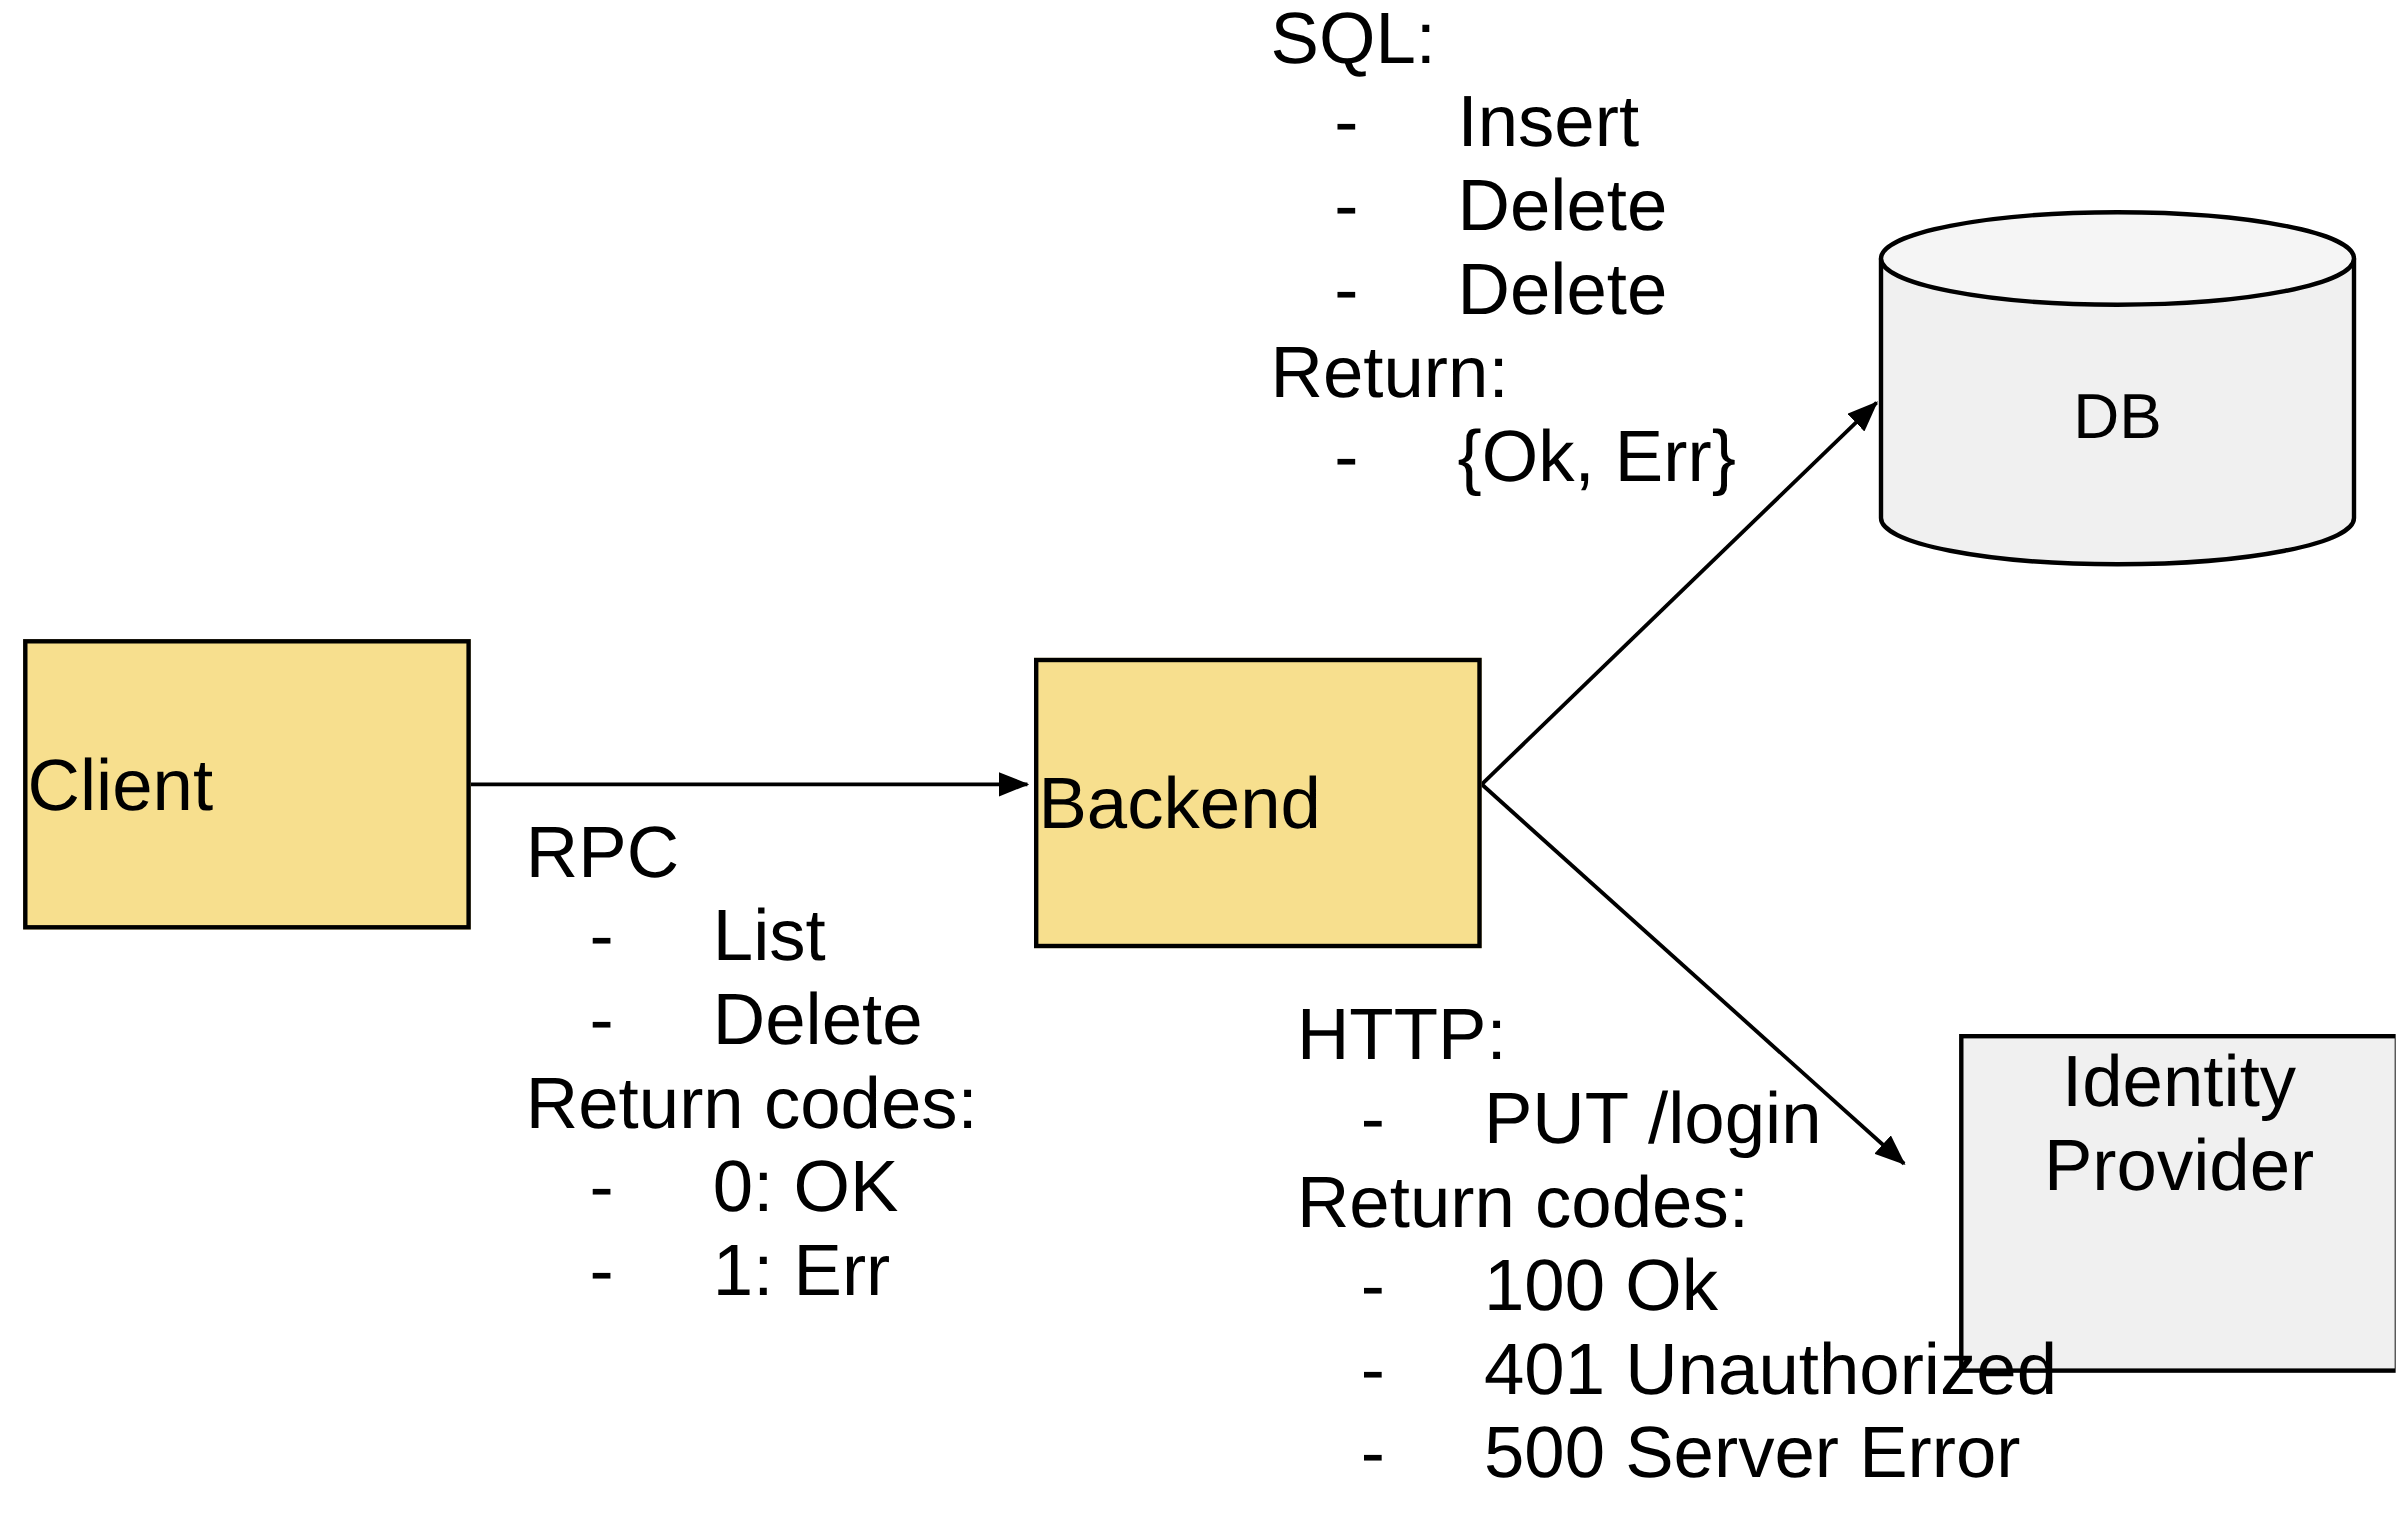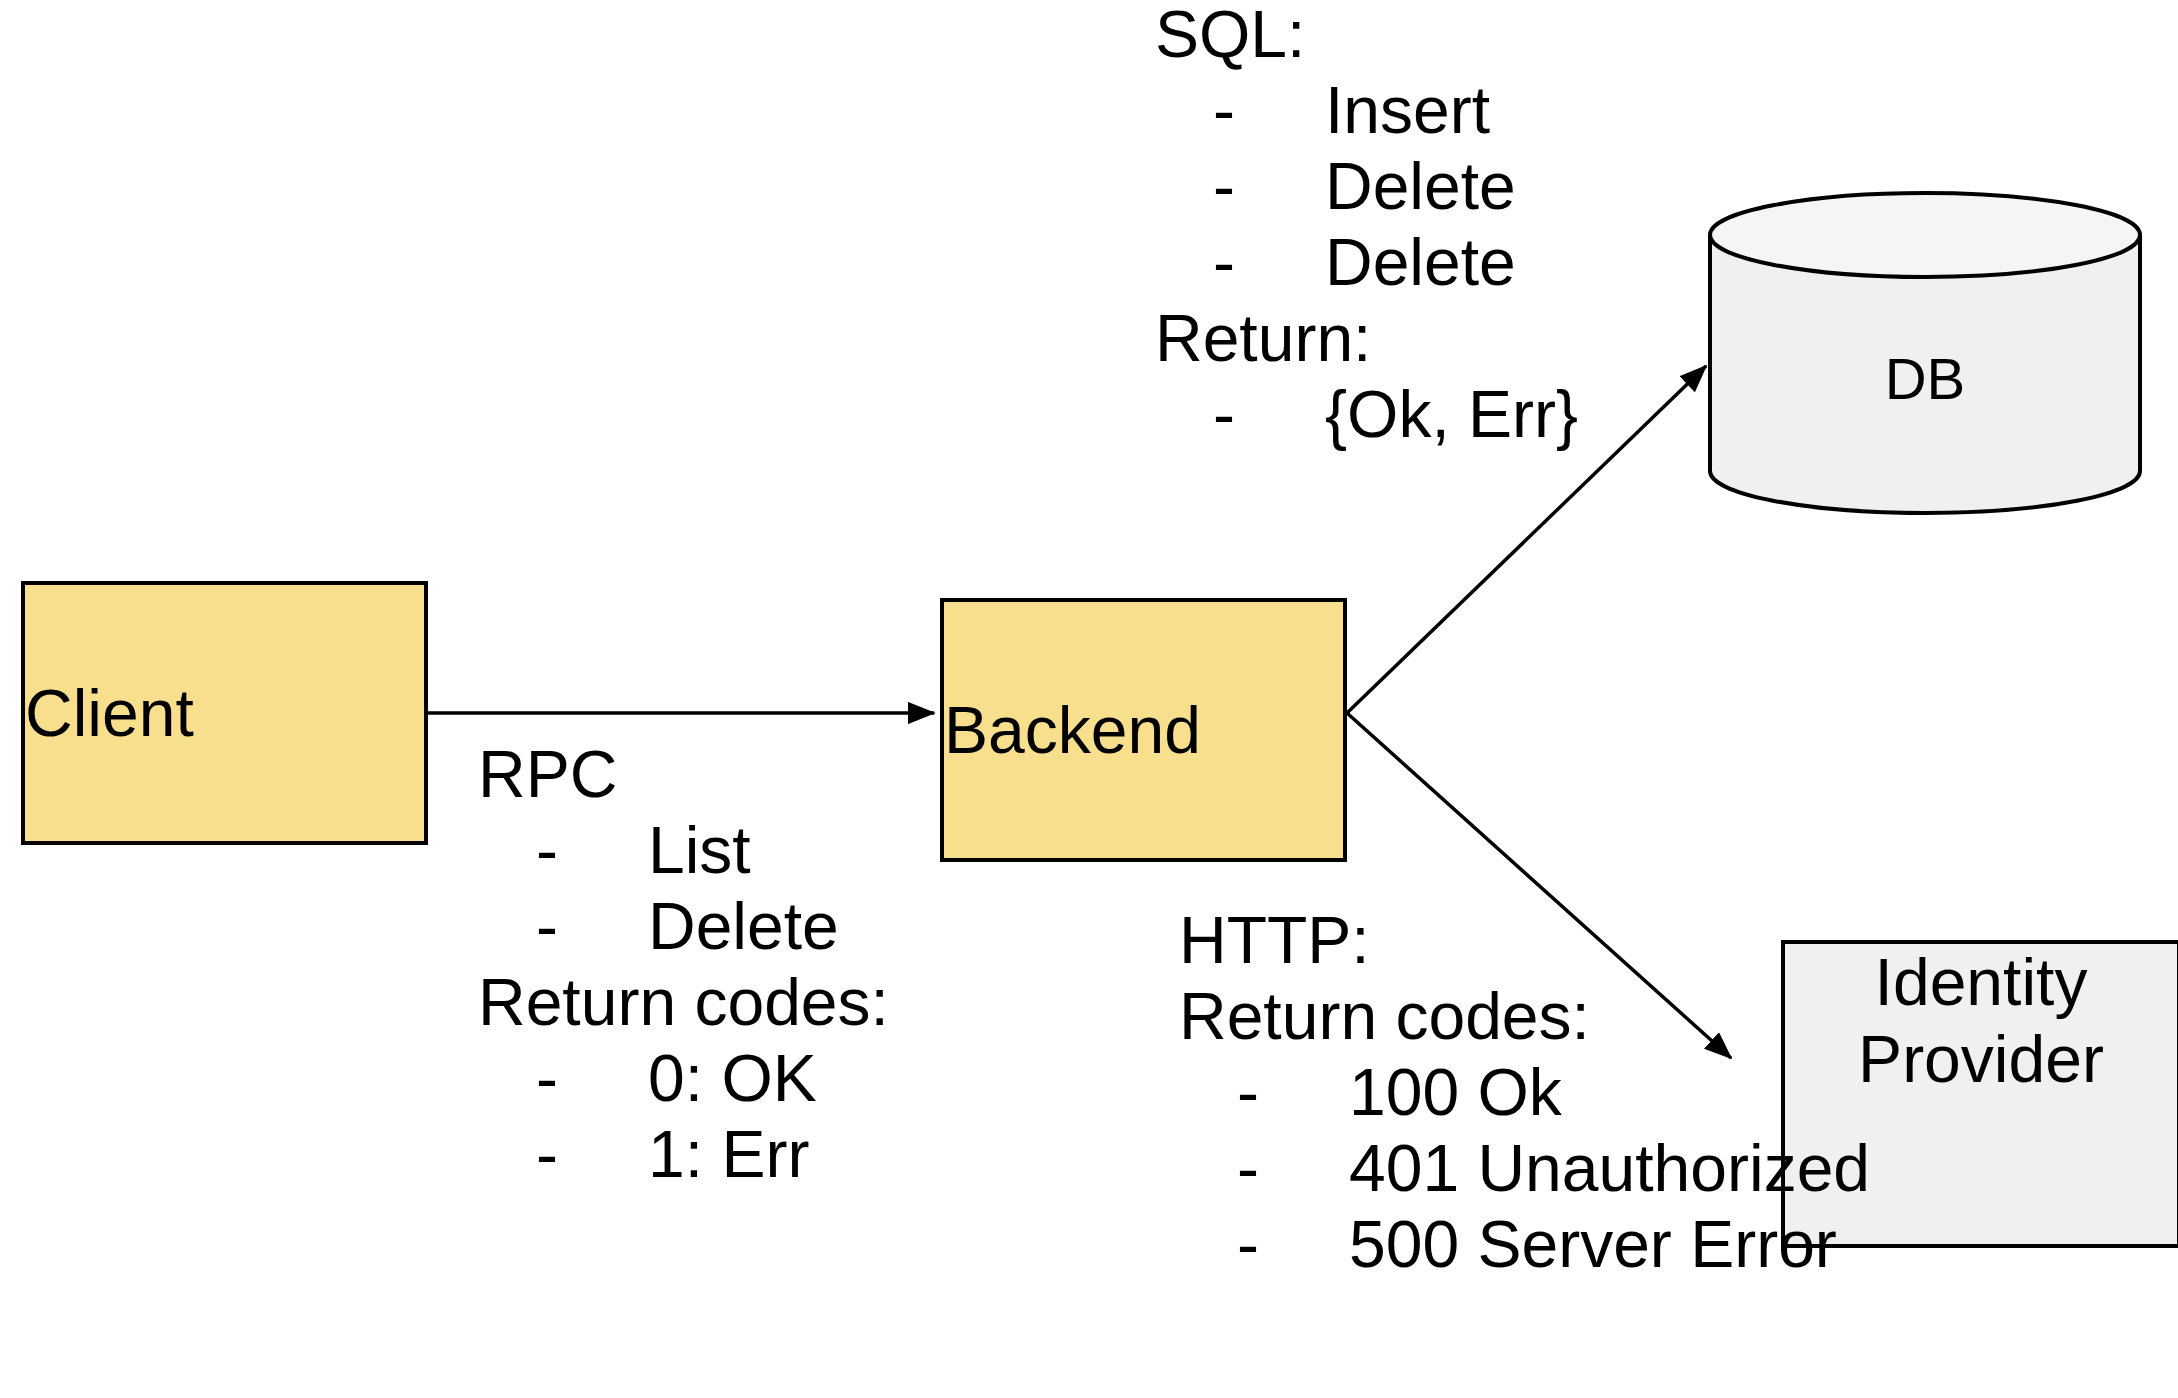--- a/index.html
+++ b/index.html
@@ -106,19 +106,20 @@
   <div class="annotation annotation-rpc">
       <div class="line heading">RPC</div>
       <div class="line bullet"><span class="dash">-</span><span>List</span></div>
       <div class="line bullet"><span class="dash">-</span><span>Delete</span></div>
       <div class="line heading">Return codes:</div>
       <div class="line bullet"><span class="dash">-</span><span>0: OK</span></div>
       <div class="line bullet"><span class="dash">-</span><span>1: Err</span></div>
     </div>
   <div class="annotation annotation-http">
       <div class="line heading">HTTP:</div>
+      <div class="line bullet"><span class="dash">-</span><span>PUT /login</span></div>
       <div class="line heading">Return codes:</div>
       <div class="line bullet"><span class="dash">-</span><span>100 Ok</span></div>
       <div class="line bullet"><span class="dash">-</span><span>401 Unauthorized</span></div>
       <div class="line bullet"><span class="dash">-</span><span>500 Server Error</span></div>
     </div>
 
 </div>
 
 </body></html>

